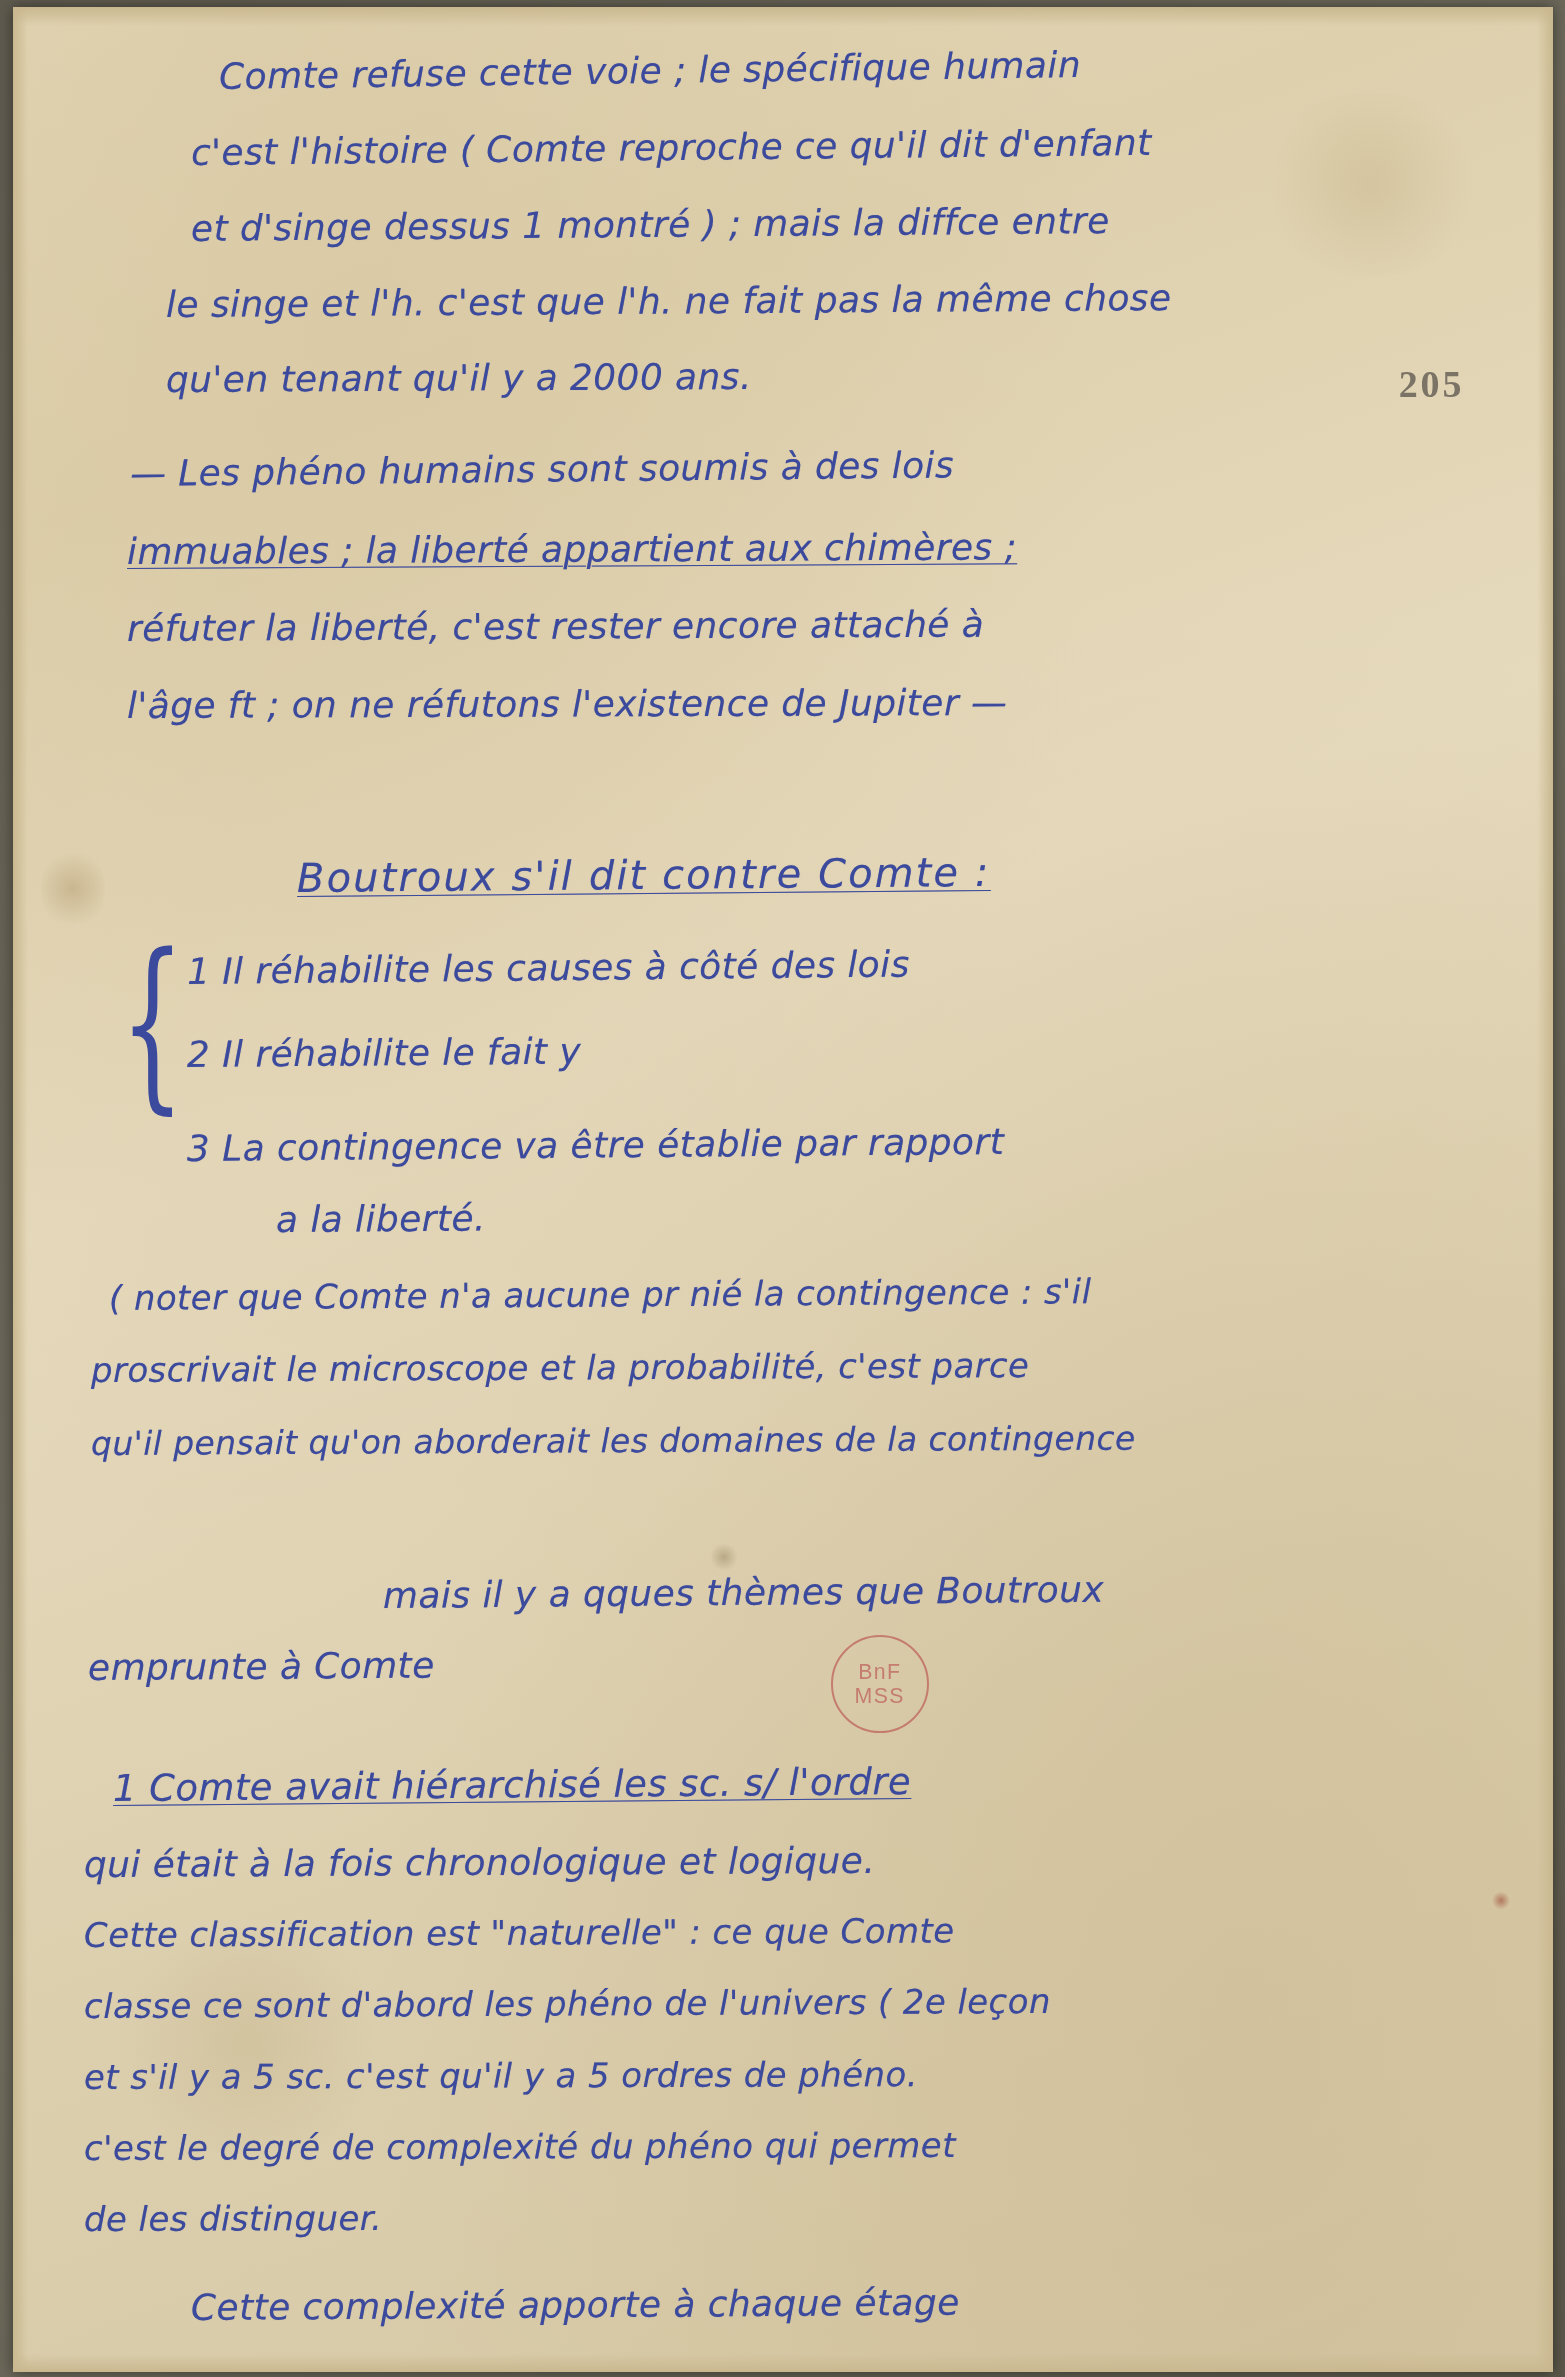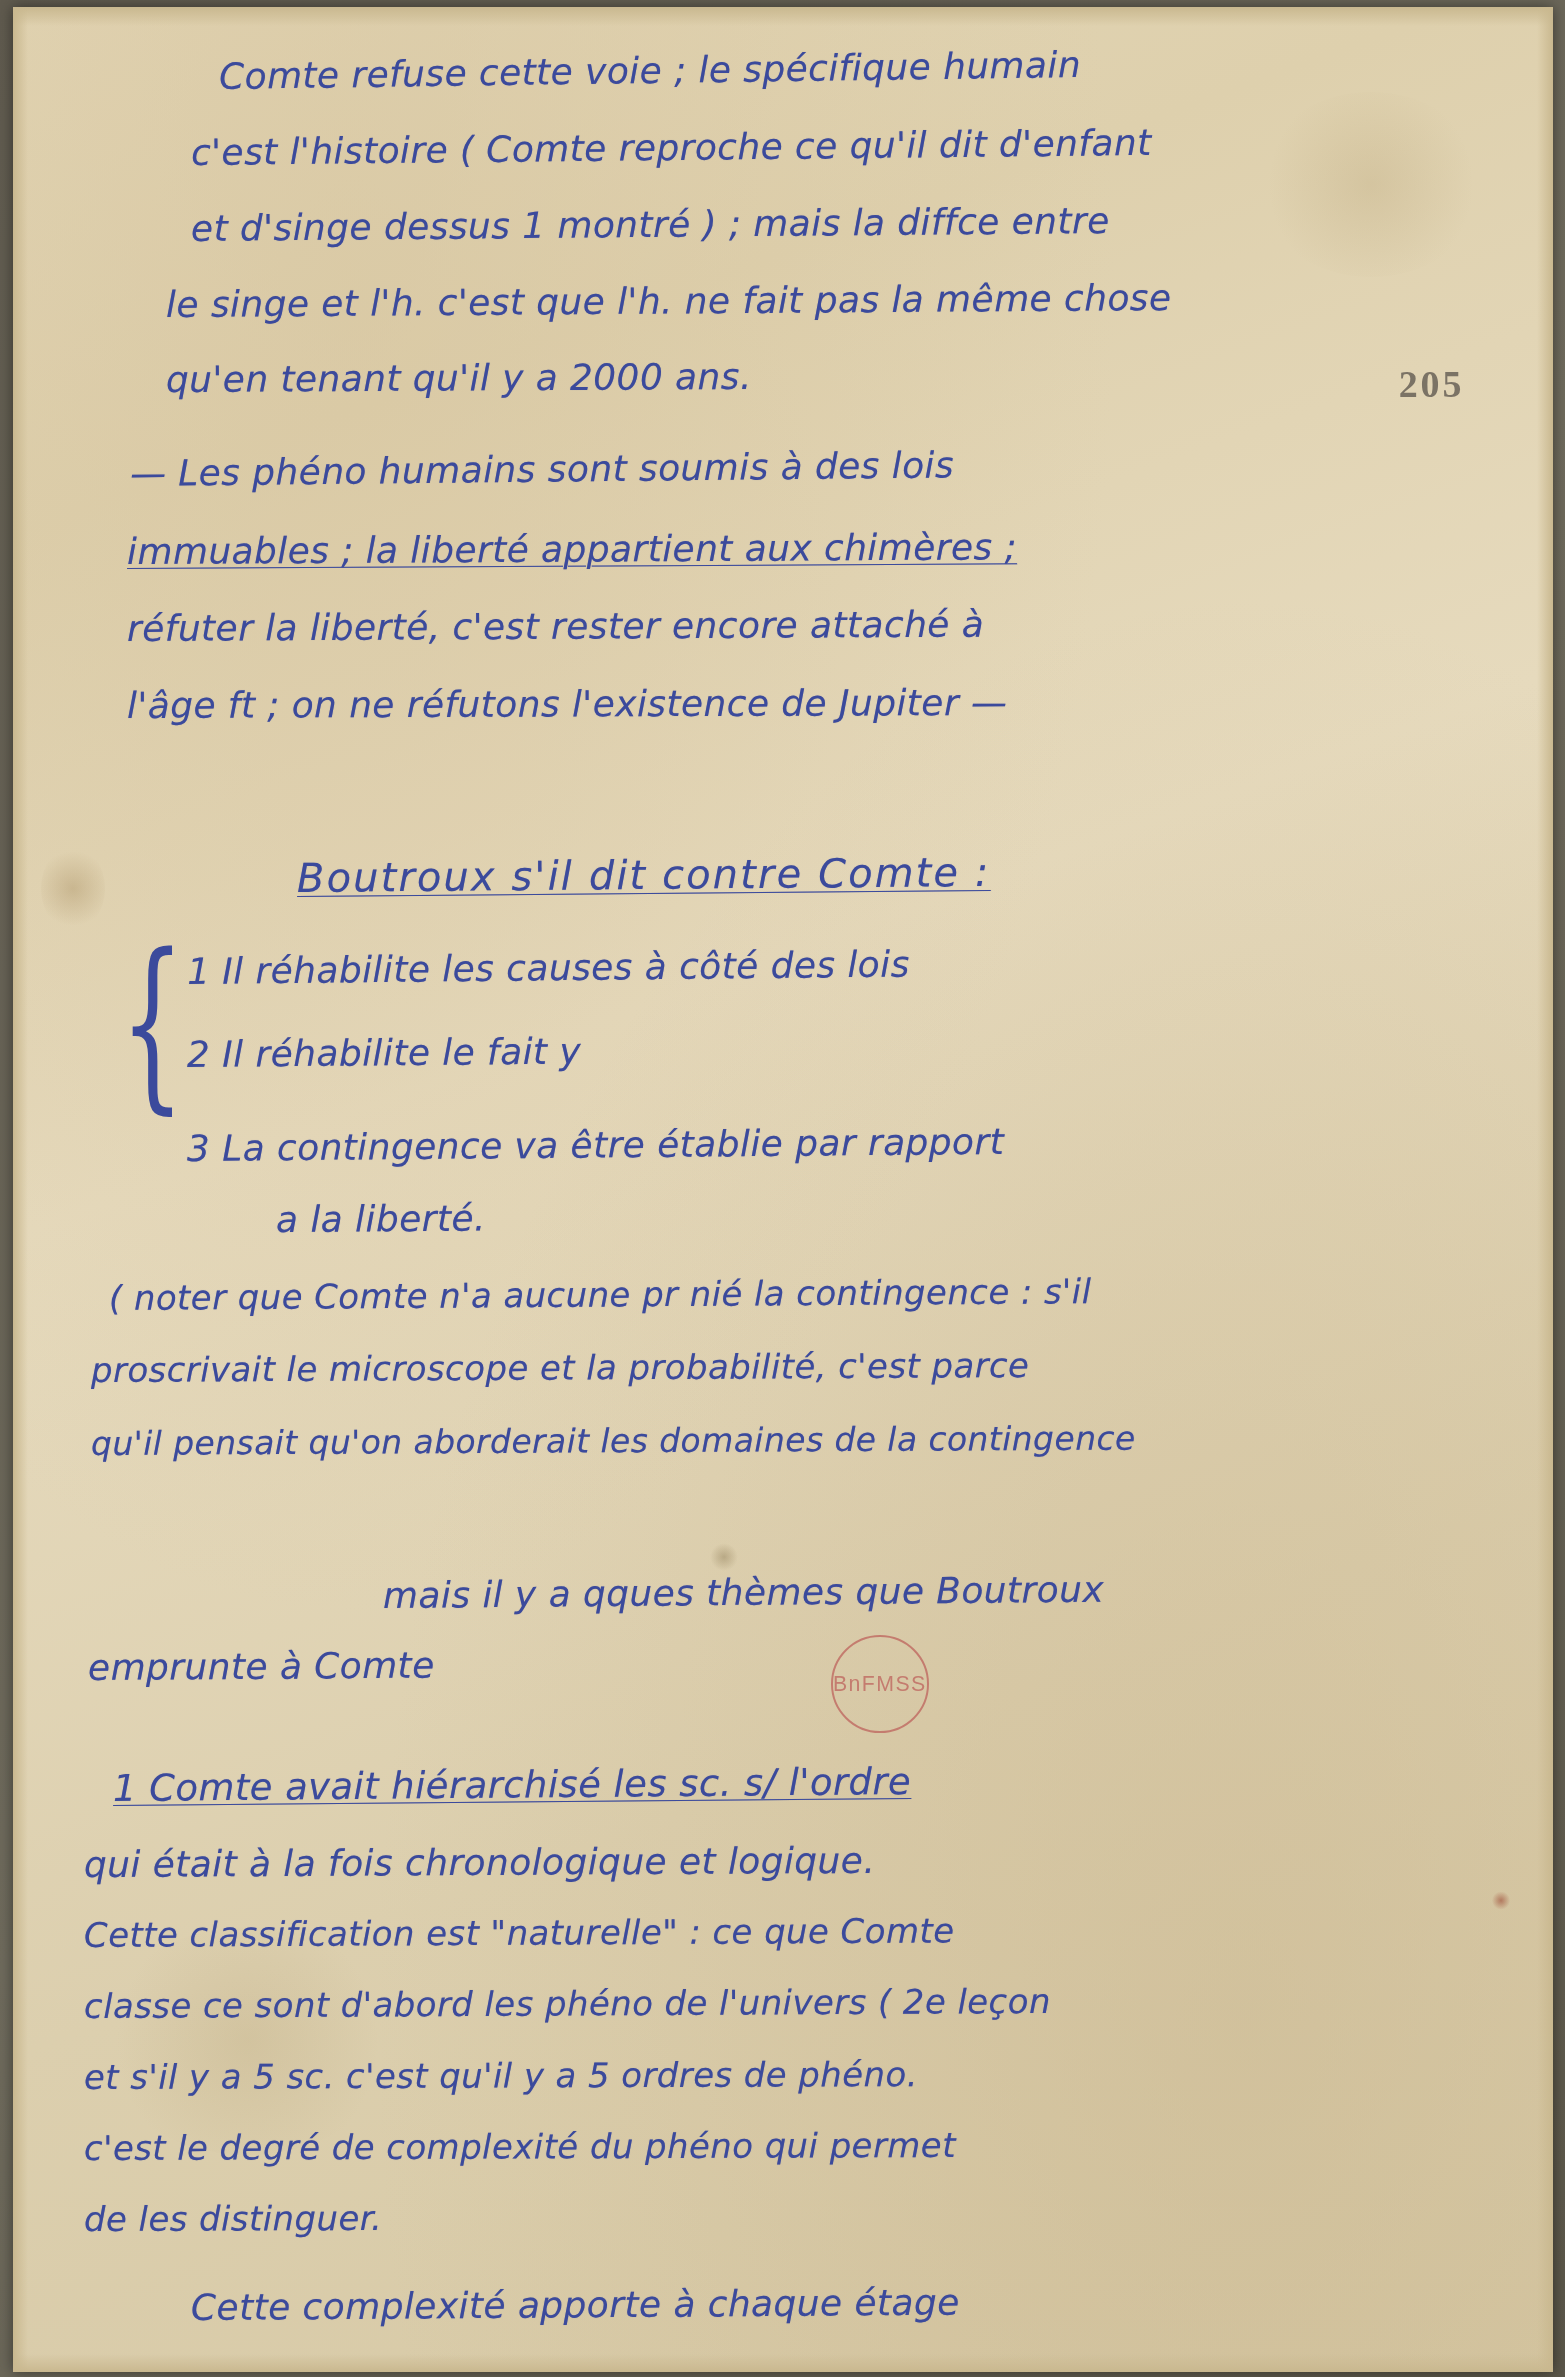--- a/index.html
+++ b/index.html
@@ -78,21 +78,21 @@
 
   
   .stamp {
     position: absolute;
     width: 94px;
     height: 94px;
     border: 2.1px solid #c06a62;
     border-radius: 50%;
     color: #c06a62;
     display: flex;
-    flex-direction: row;
+    flex-direction: column;
     align-items: center;
     justify-content: center;
     font-family: "Liberation Sans", sans-serif;
     font-size: 21.3px;
     line-height: 24px;
     letter-spacing: 1.4px;
     opacity: 0.8;
   }
 
   

